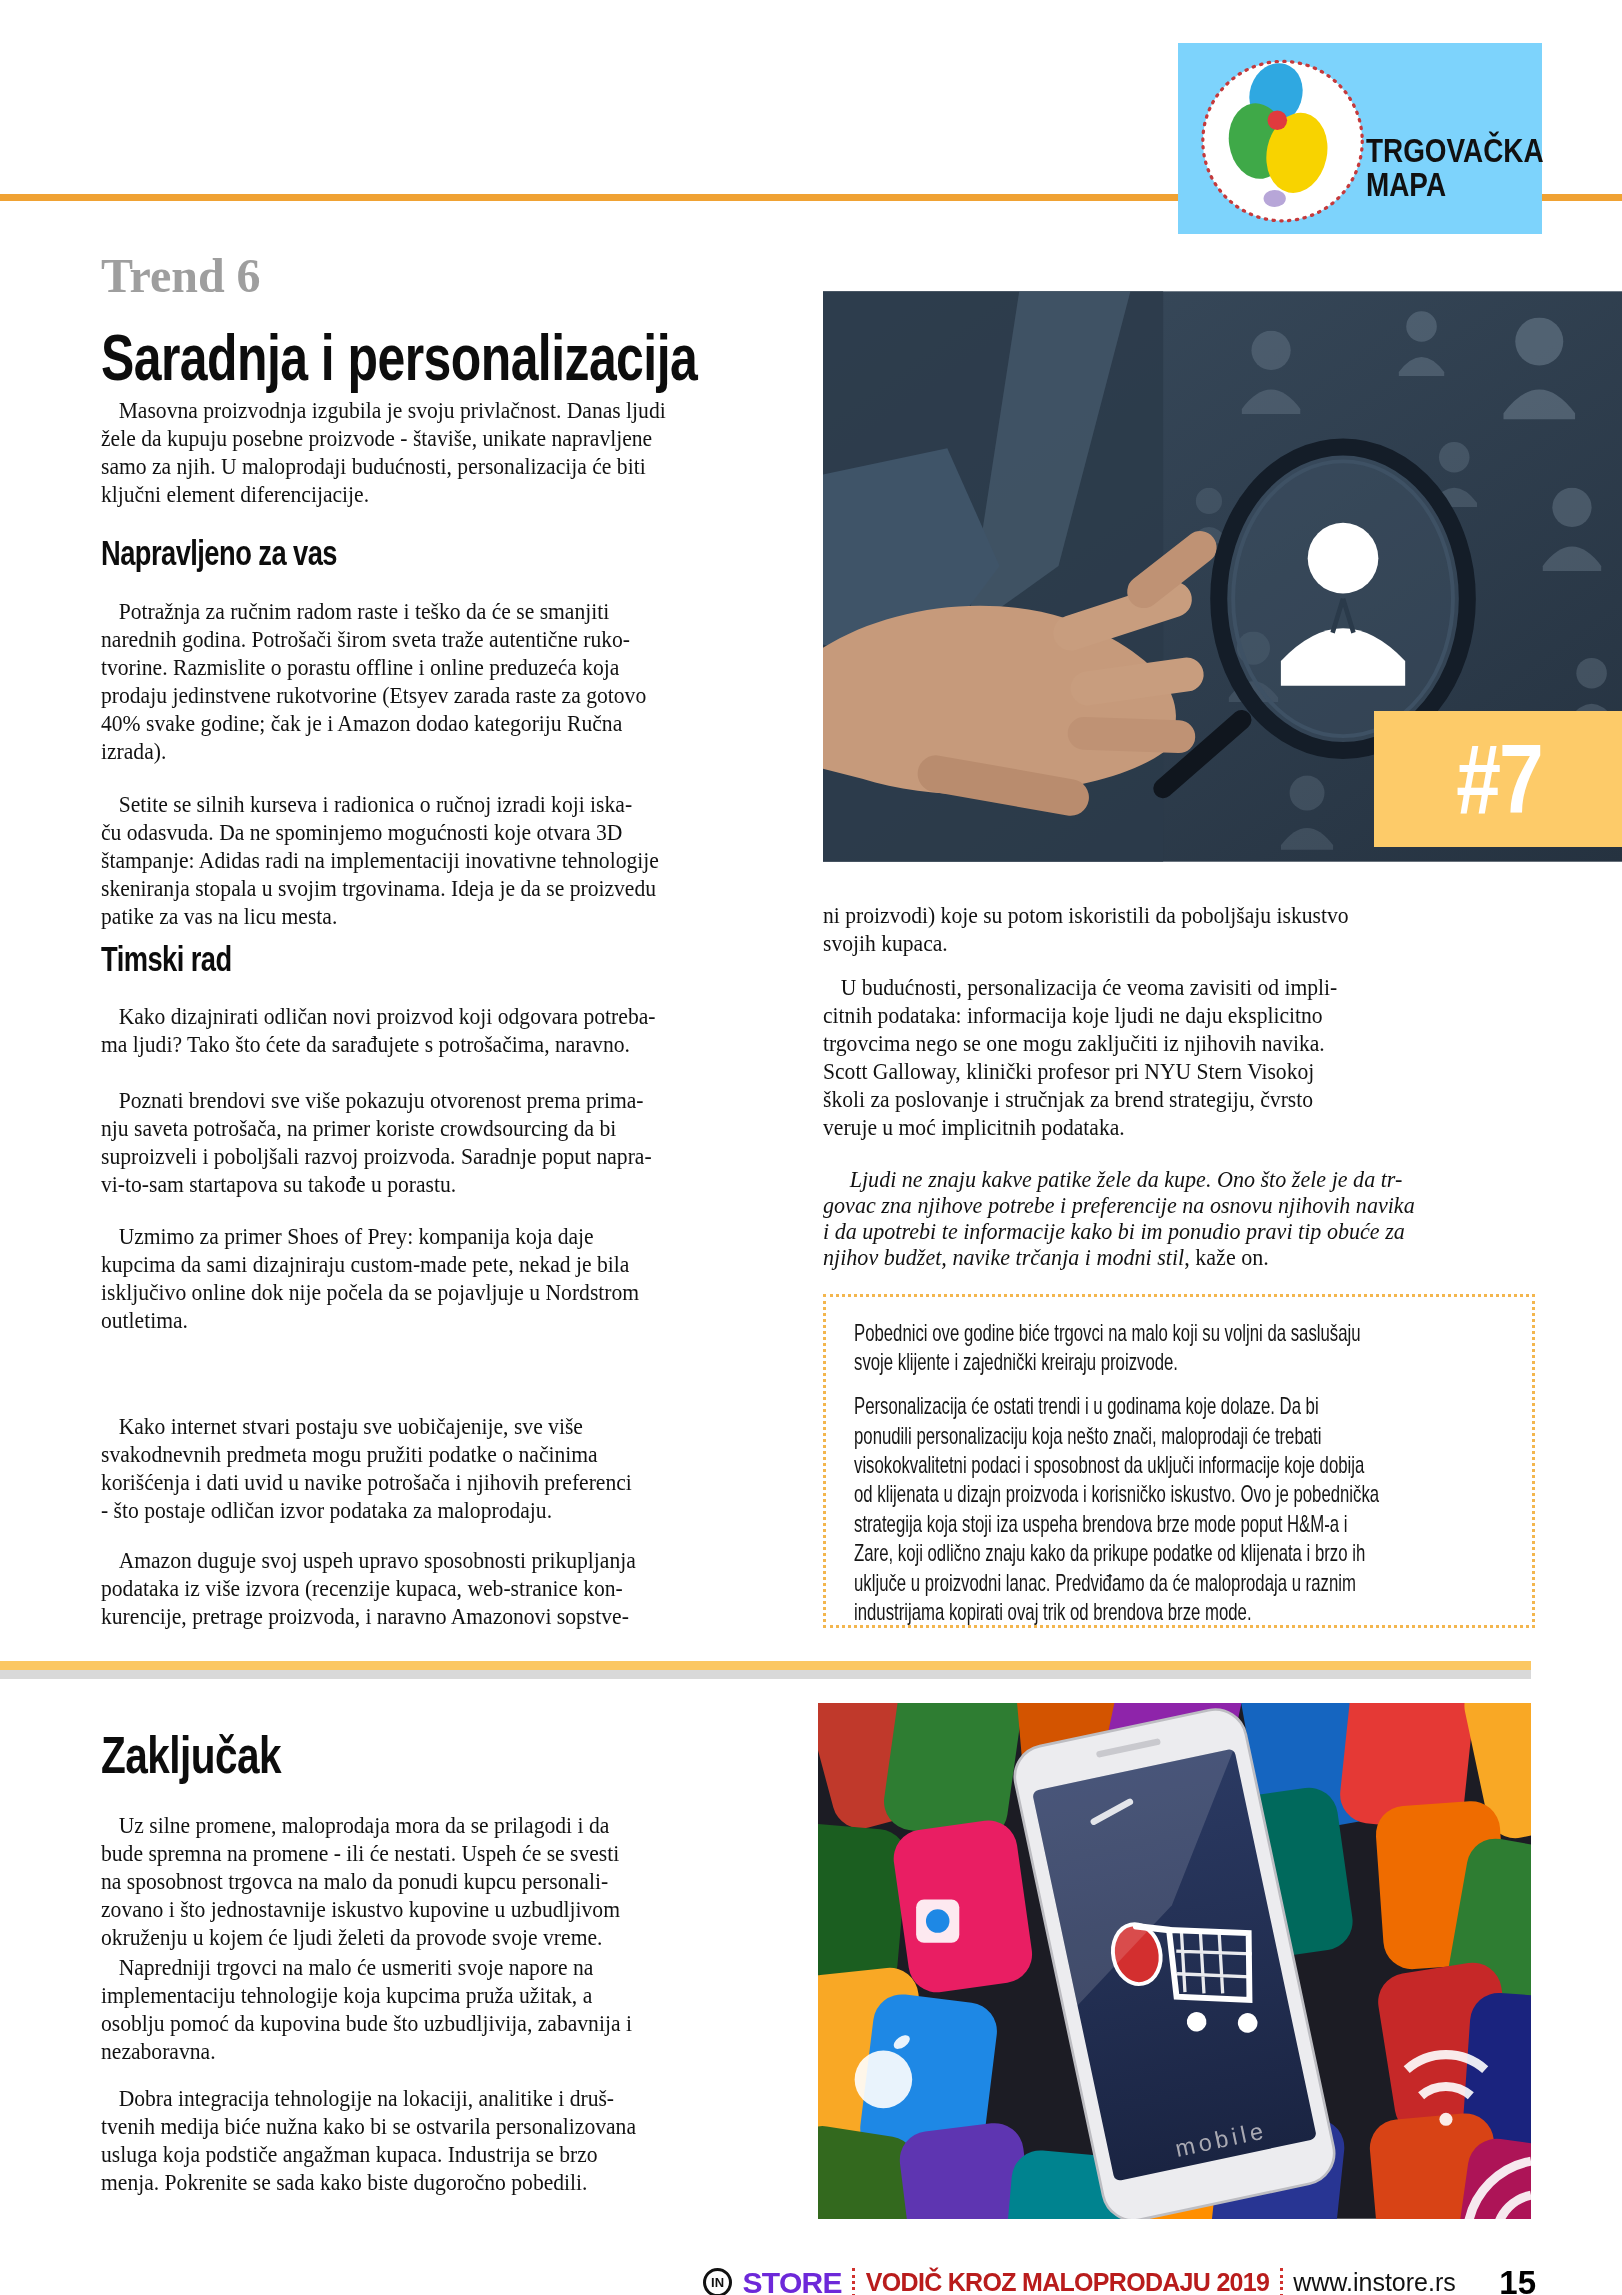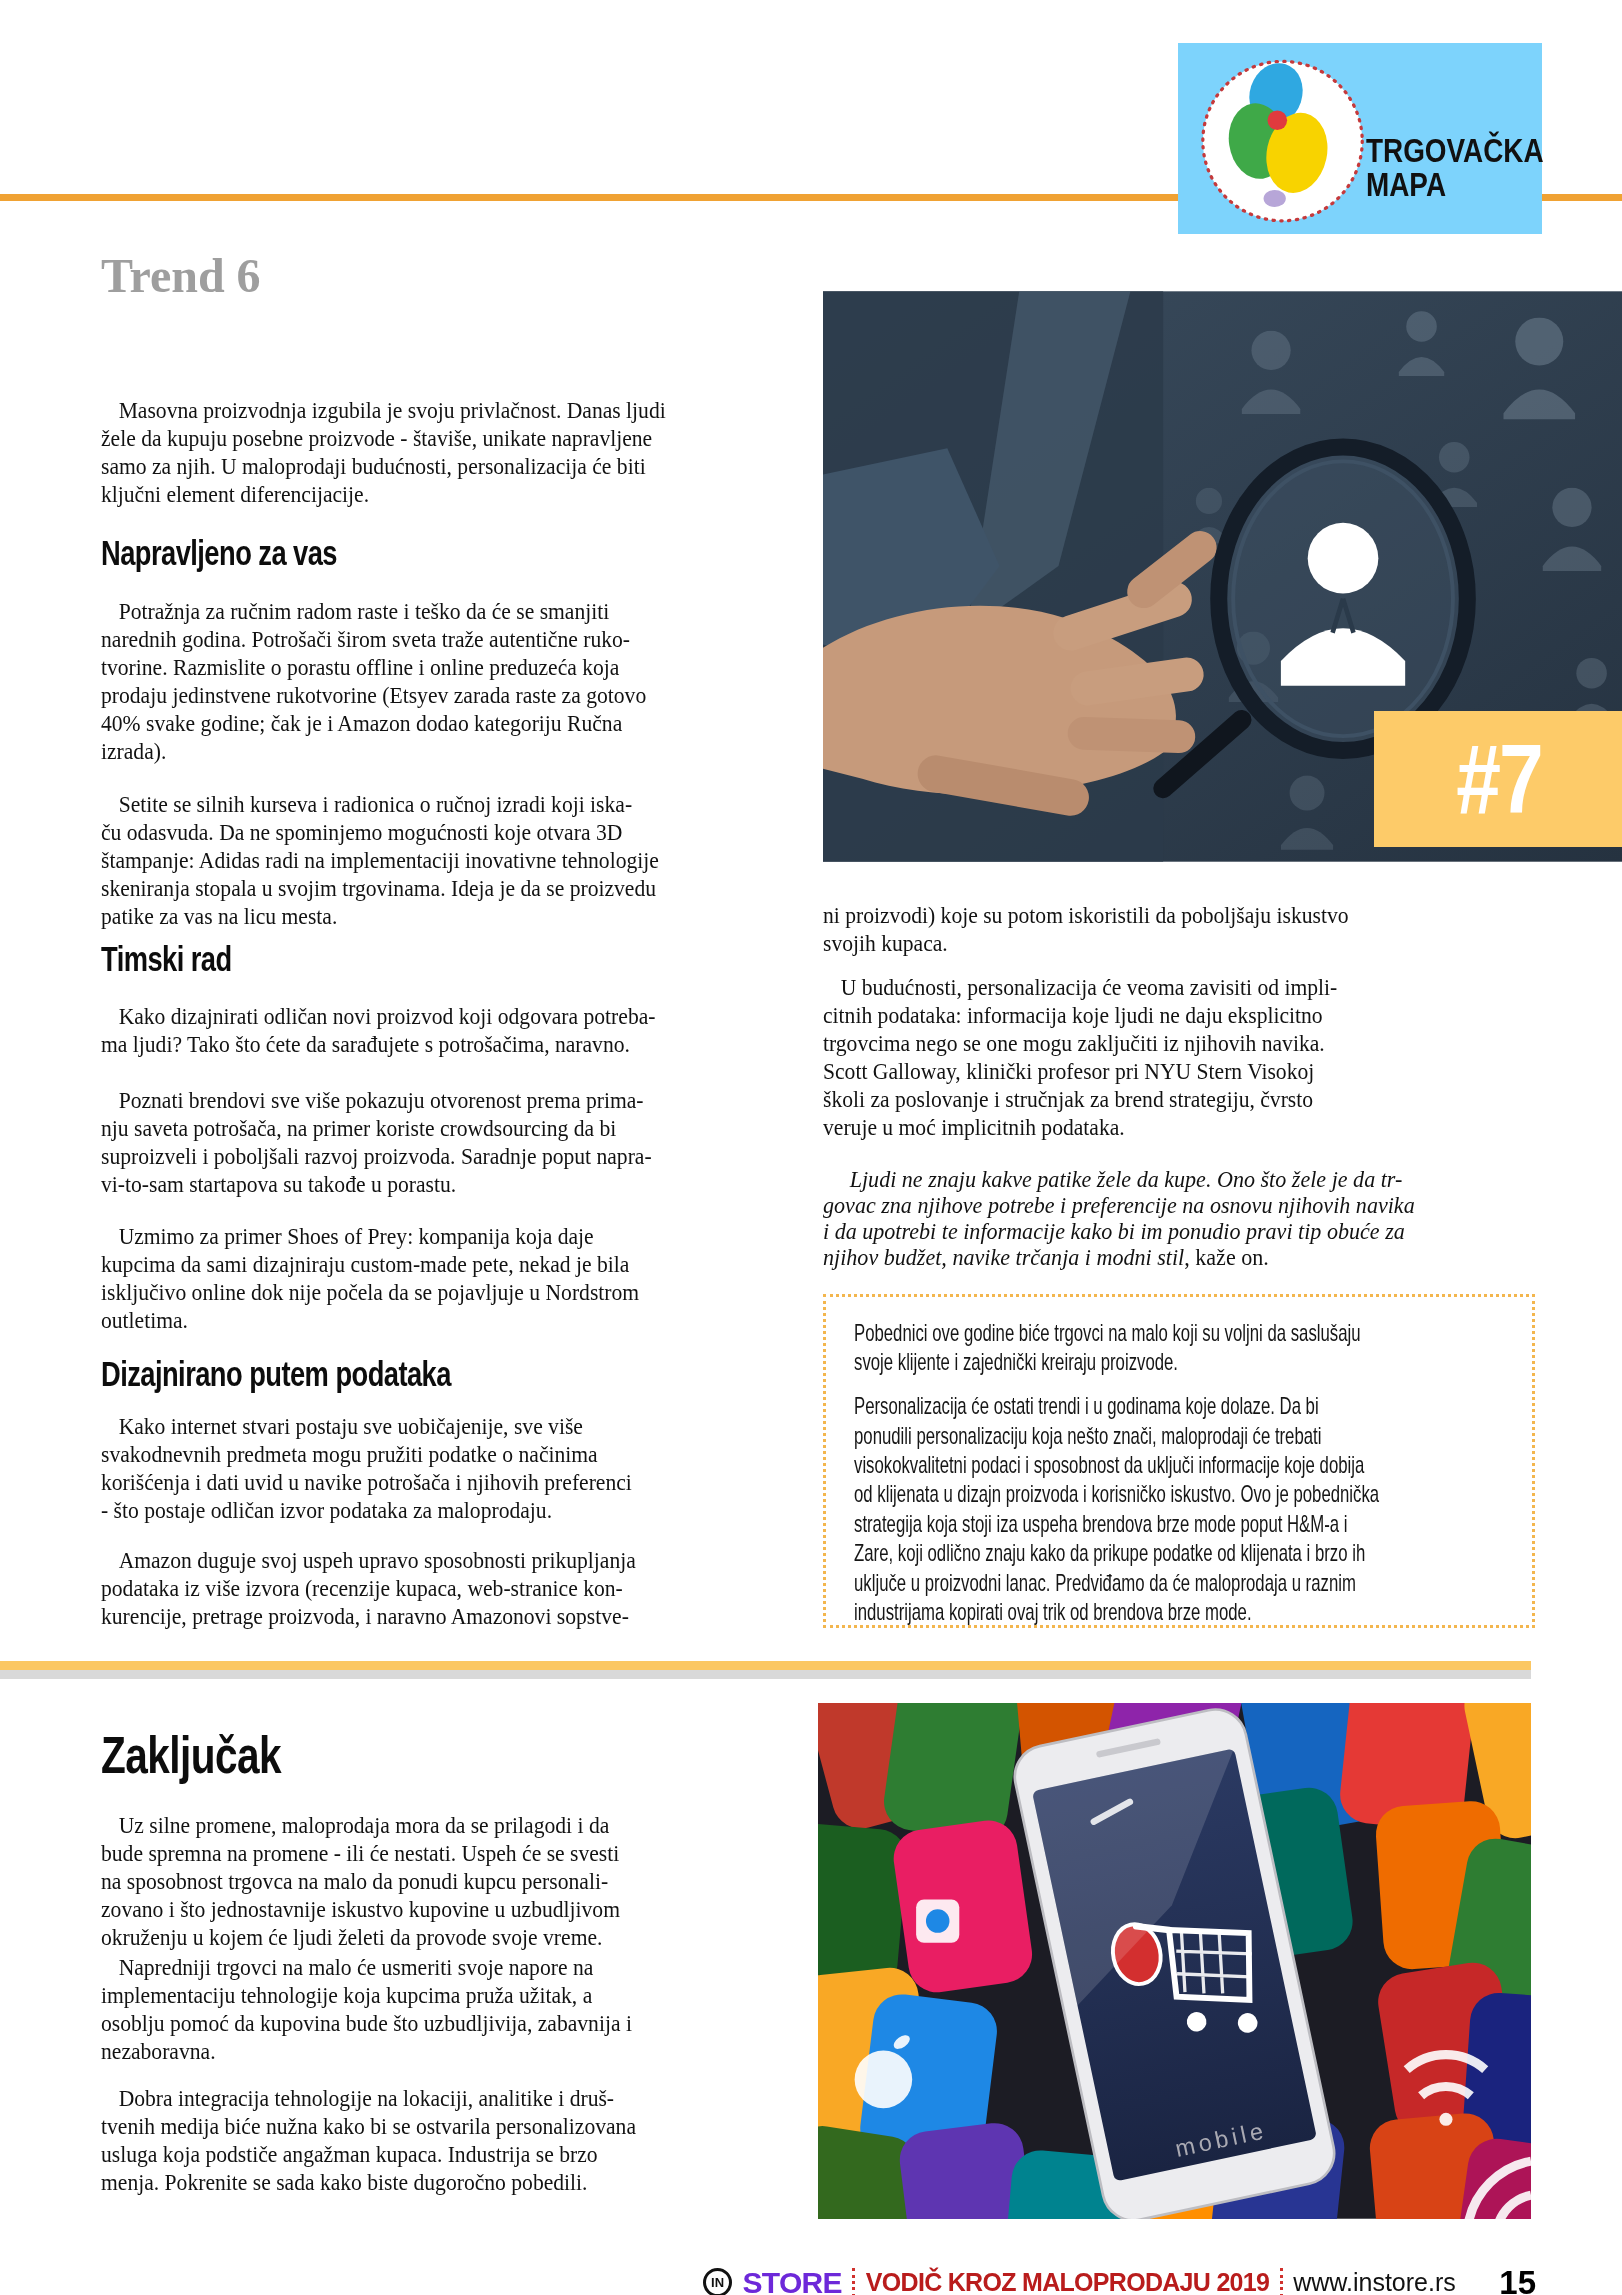--- a/index.html
+++ b/index.html
@@ -72,20 +72,23 @@
         <ellipse cx="148" cy="238" rx="17" ry="13" fill="#B7A6D8"></ellipse>
       </g>
     </svg>
     <div id="logo-text">
       <span class="logo-line">TRGOVAČKA</span>
       <span class="logo-line">MAPA</span>
     </div>
   </div>
 
   <div id="trend-label" class="abs">Trend 6</div>
+  <div class="abs" style="left:101px;top:326px;">
+    <span class="cond" style="font-size:64px;">Saradnja i personalizacija</span>
+  </div>
 
   <div class="abs bp" style="left:101px;top:396px;">Masovna proizvodnja izgubila je svoju privlačnost. Danas ljudi
 žele da kupuju posebne proizvode - štaviše, unikate napravljene
 samo za njih. U maloprodaji budućnosti, personalizacija će biti
 ključni element diferencijacije.</div>
 
   <div class="abs" style="left:101px;top:535px;">
     <span class="cond sec-head">Napravljeno za vas</span>
   </div>
   <div class="abs bp" style="left:101px;top:597px;">Potražnja za ručnim radom raste i teško da će se smanjiti
@@ -107,23 +110,20 @@
 ma ljudi? Tako što ćete da sarađujete s potrošačima, naravno.</div>
   <div class="abs bp" style="left:101px;top:1086px;">Poznati brendovi sve više pokazuju otvorenost prema prima-
 nju saveta potrošača, na primer koriste crowdsourcing da bi
 suproizveli i poboljšali razvoj proizvoda. Saradnje poput napra-
 vi-to-sam startapova su takođe u porastu.</div>
   <div class="abs bp" style="left:101px;top:1222px;">Uzmimo za primer Shoes of Prey: kompanija koja daje
 kupcima da sami dizajniraju custom-made pete, nekad je bila
 isključivo online dok nije počela da se pojavljuje u Nordstrom
 outletima.</div>
 
-  <div class="abs" style="left:101px;top:1356px;">
-    <span class="cond sec-head">Dizajnirano putem podataka</span>
-  </div>
   <div class="abs bp" style="left:101px;top:1412px;">Kako internet stvari postaju sve uobičajenije, sve više
 svakodnevnih predmeta mogu pružiti podatke o načinima
 korišćenja i dati uvid u navike potrošača i njihovih preferenci
 - što postaje odličan izvor podataka za maloprodaju.</div>
   <div class="abs bp" style="left:101px;top:1546px;">Amazon duguje svoj uspeh upravo sposobnosti prikupljanja
 podataka iz više izvora (recenzije kupaca, web-stranice kon-
 kurencije, pretrage proizvoda, i naravno Amazonovi sopstve-</div>
 
   <svg id="photo-top" class="abs" viewBox="0 0 1223 872">
     <defs>

